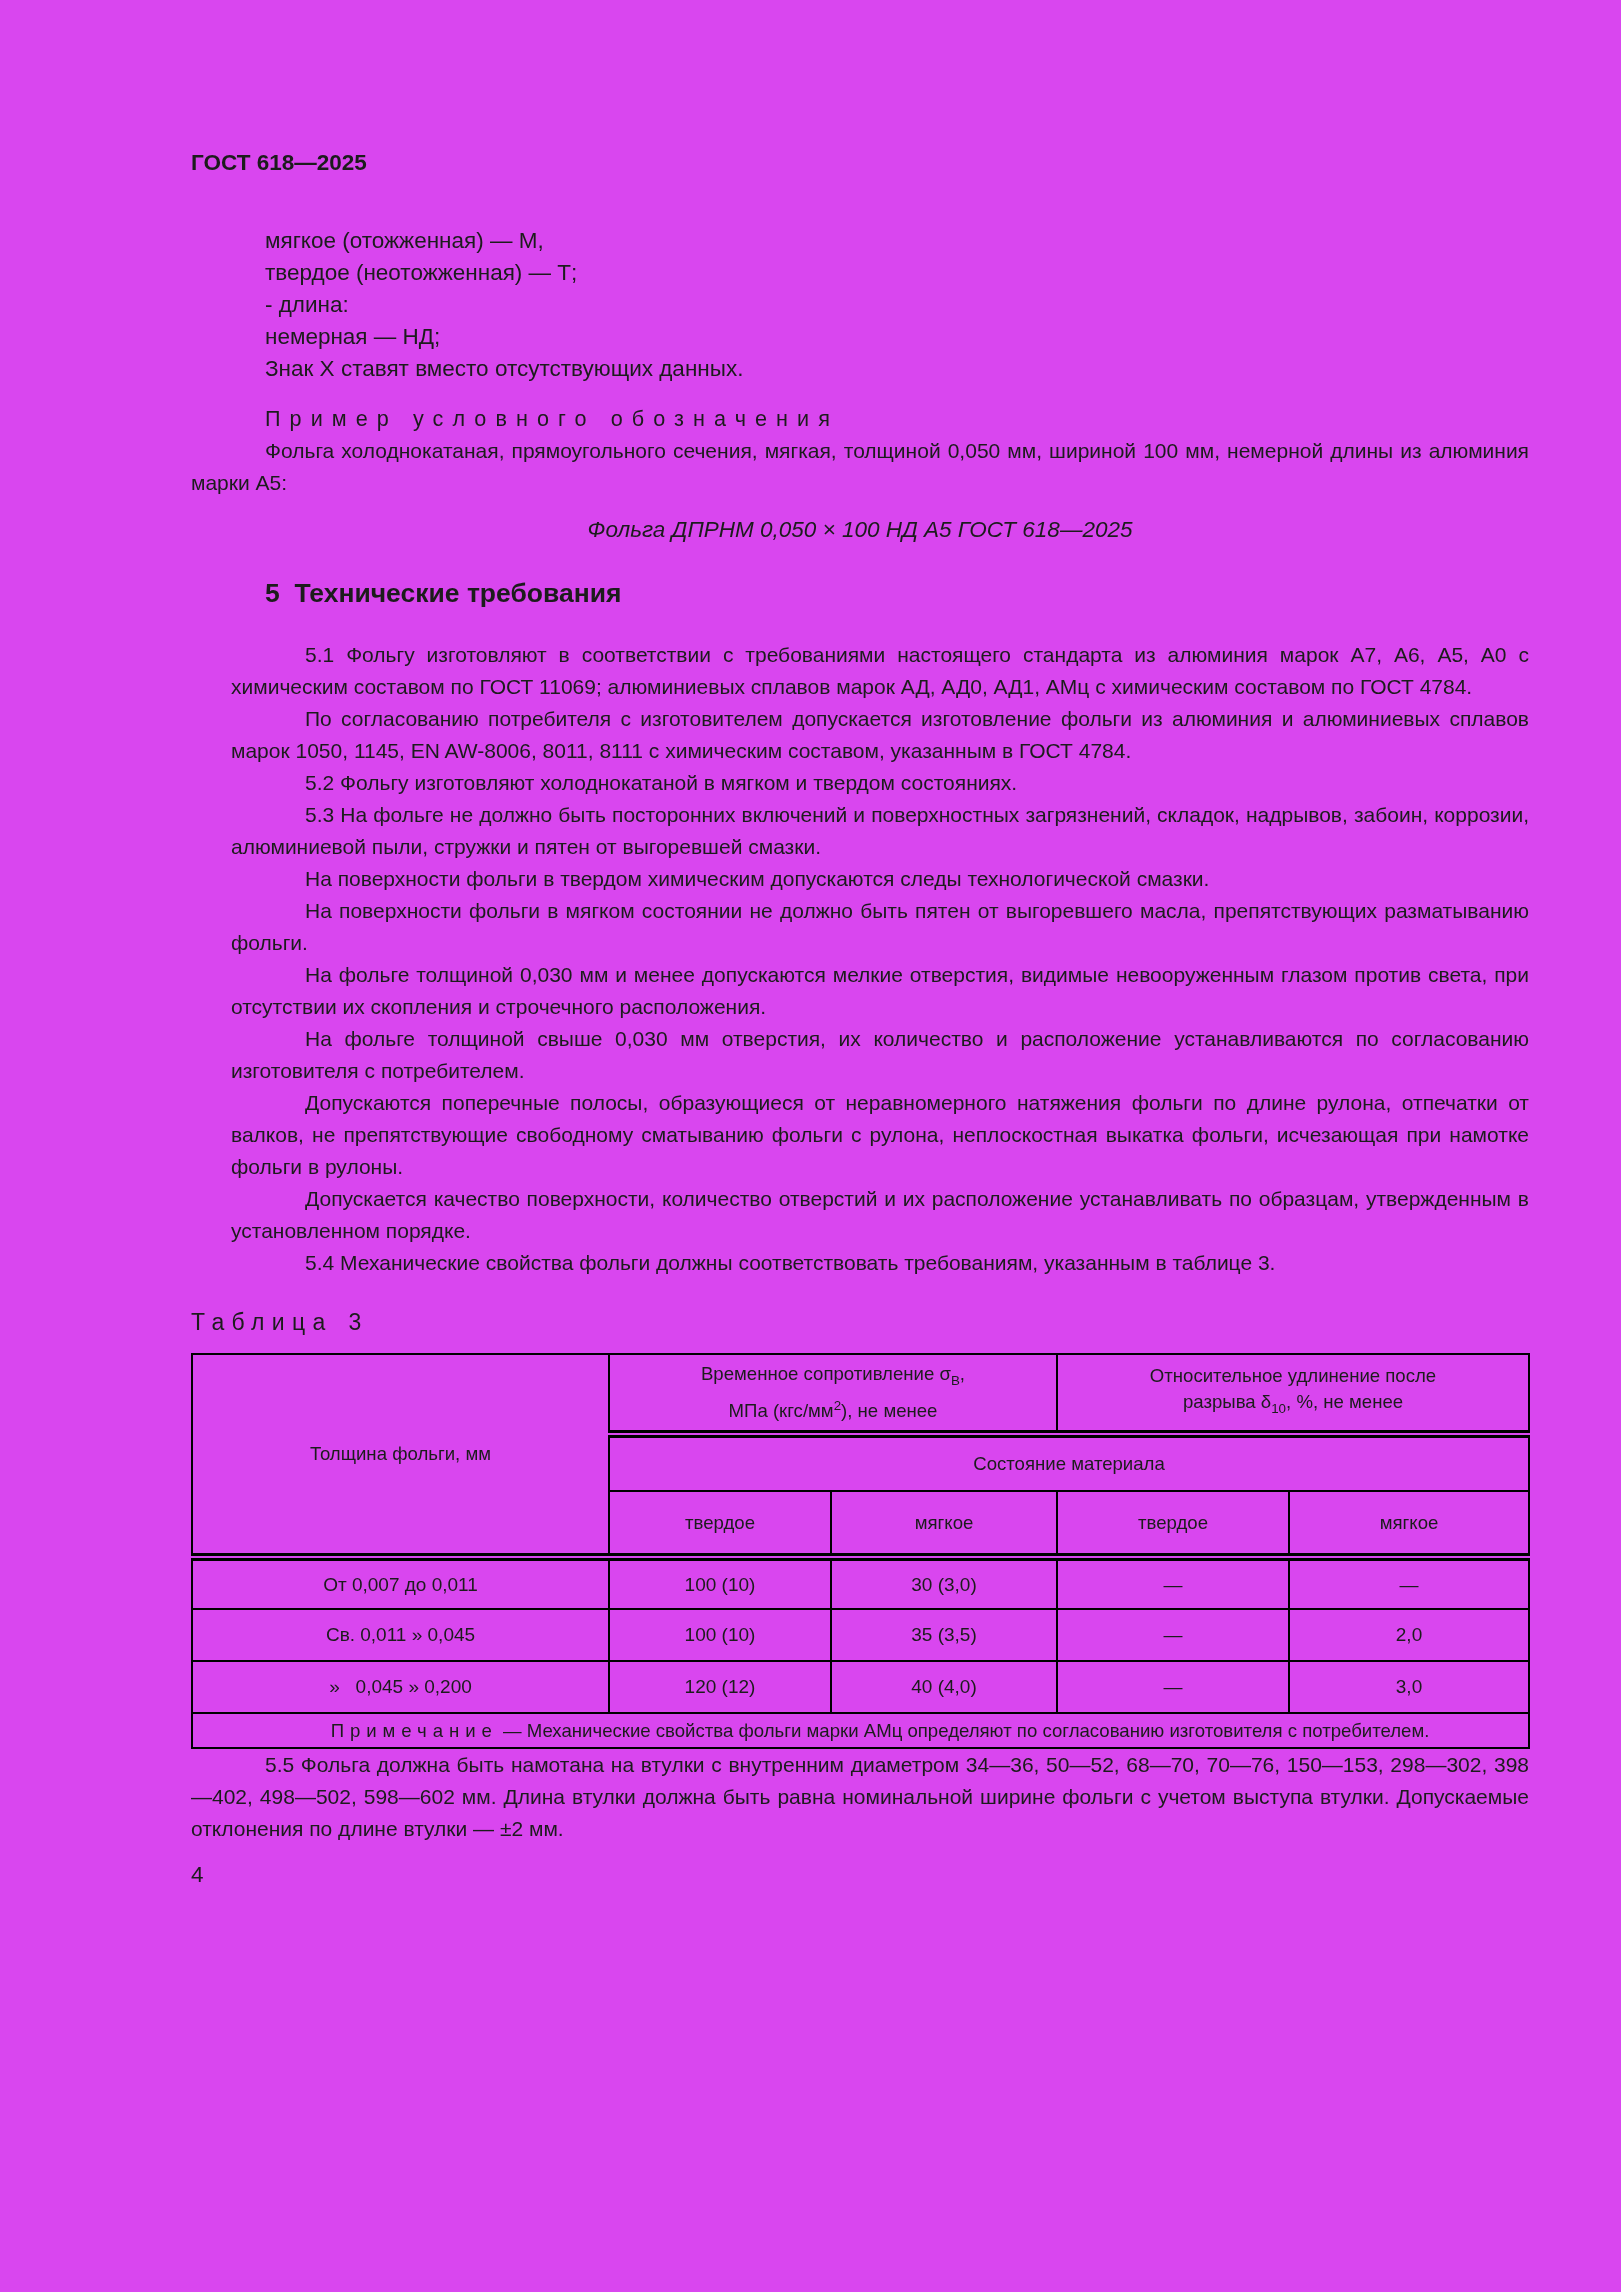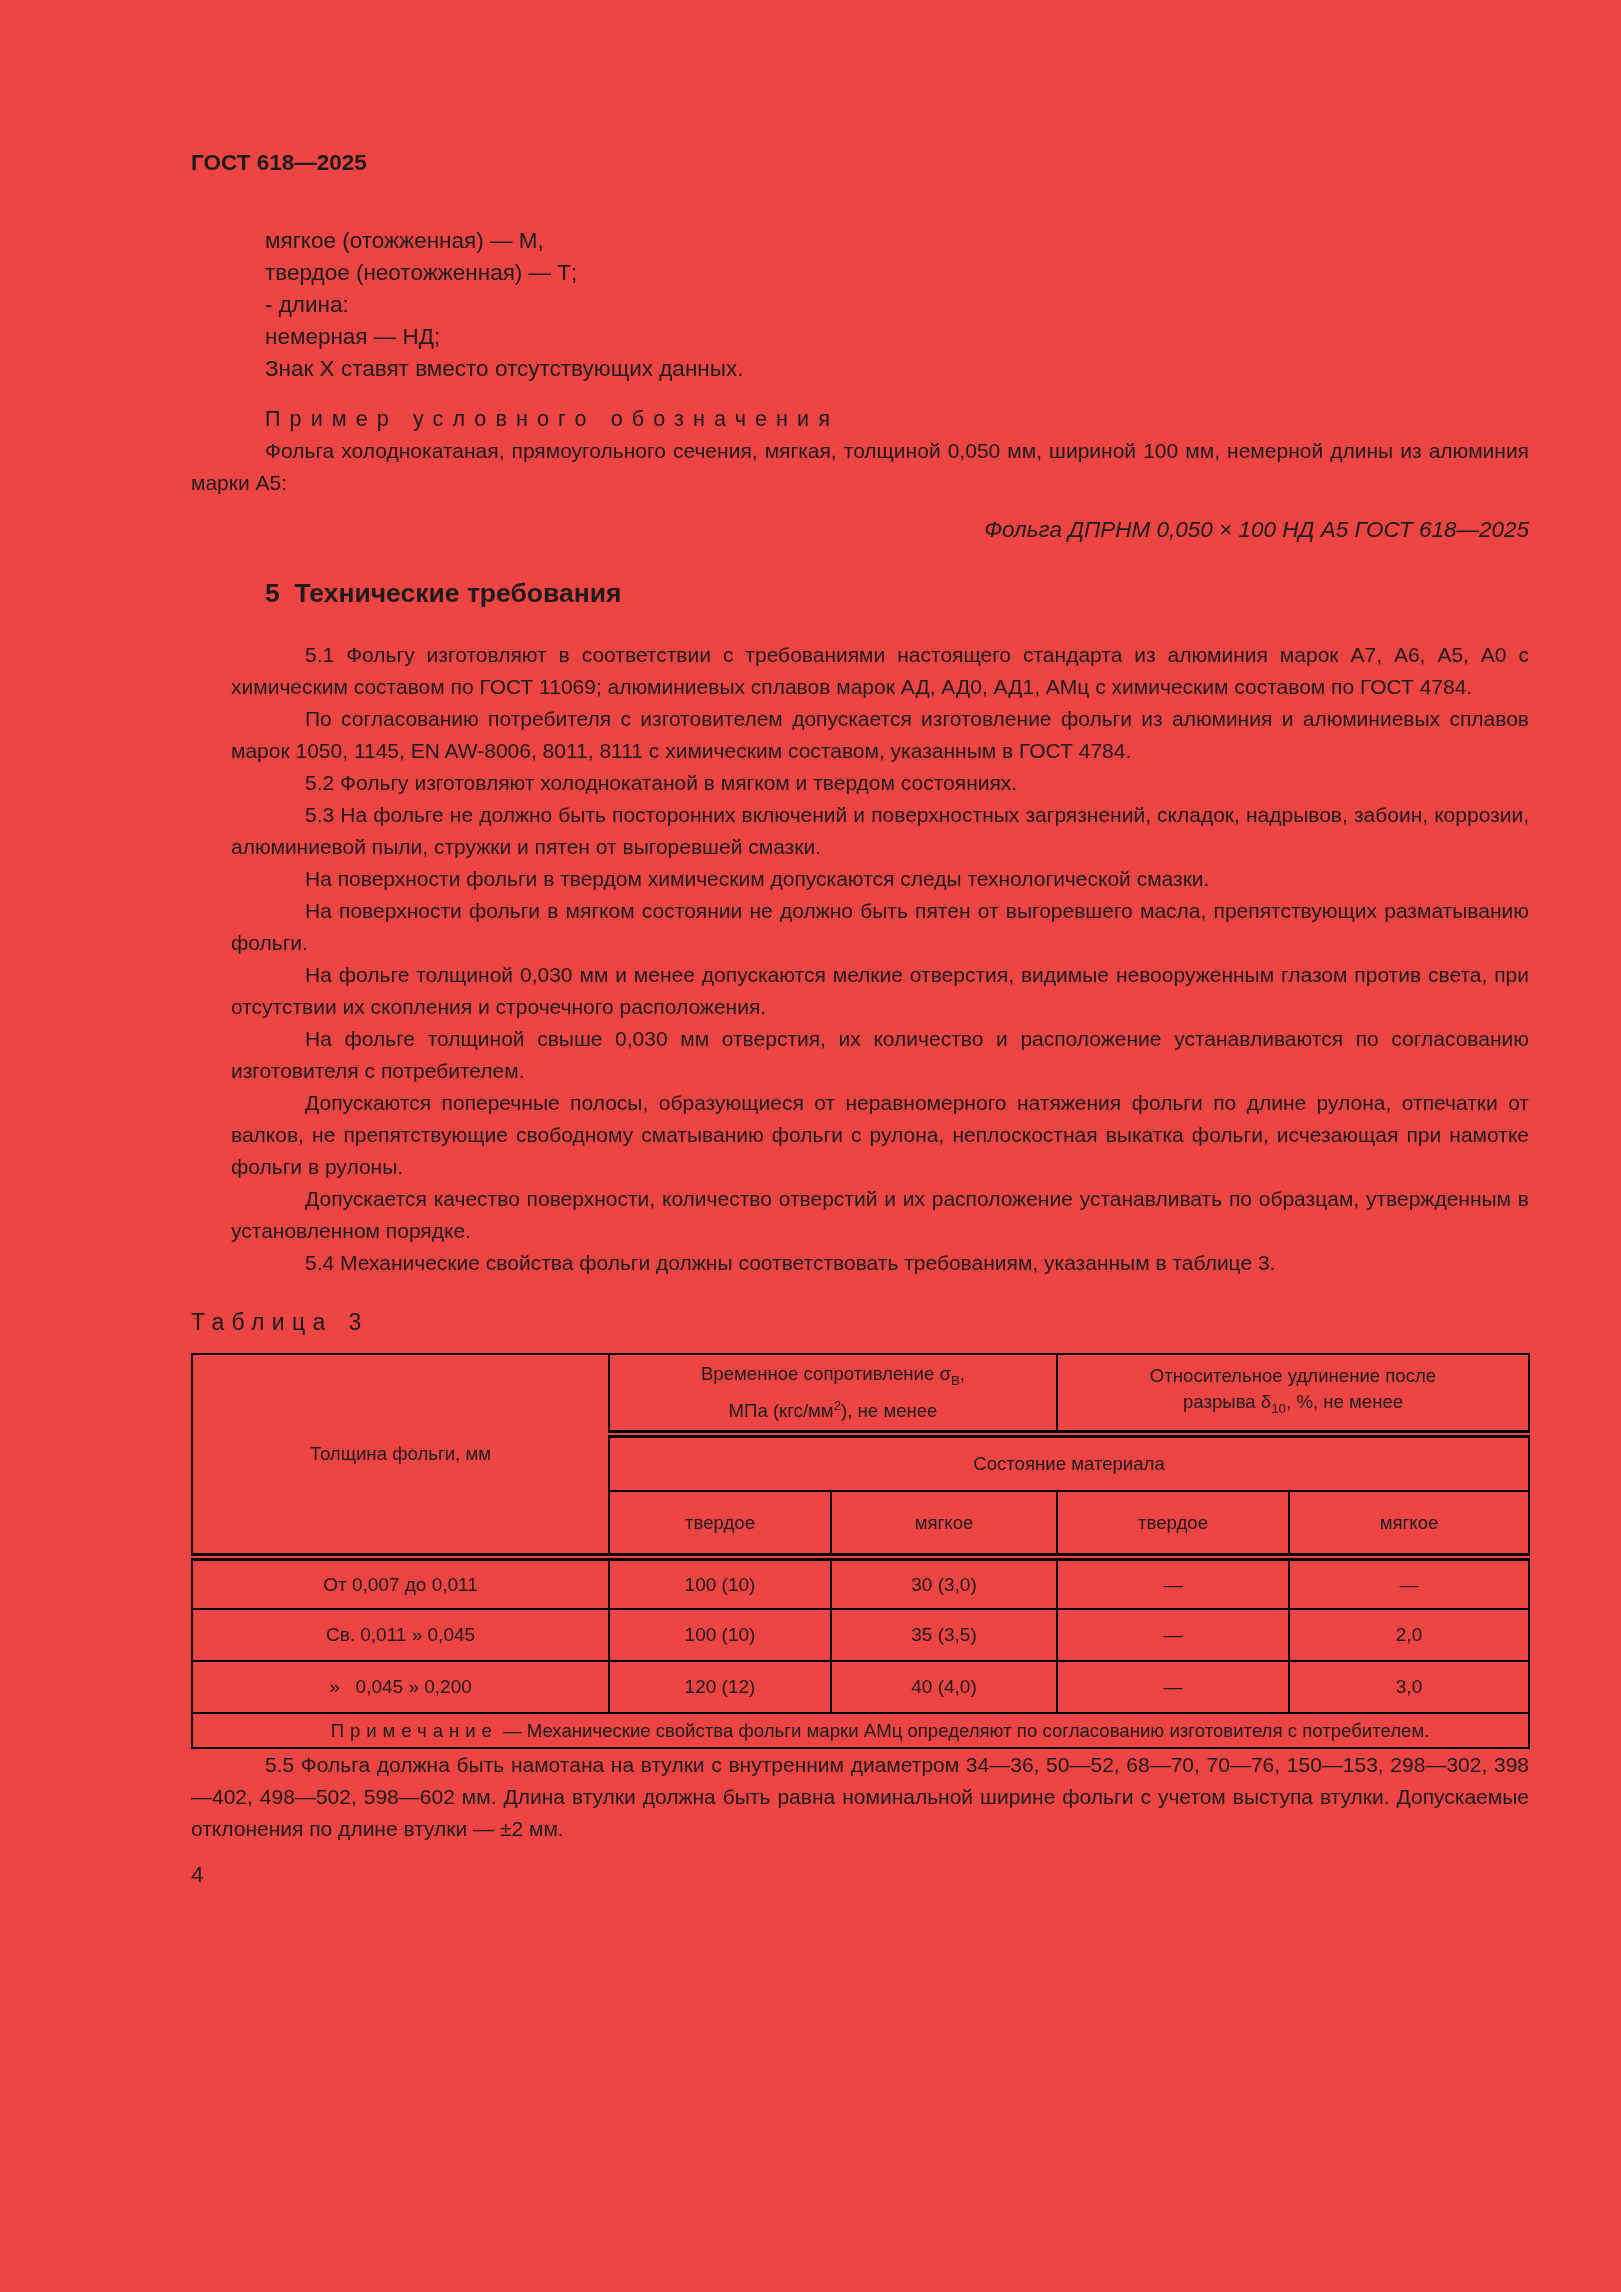--- a/index.html
+++ b/index.html
@@ -1,38 +1,38 @@
 <!DOCTYPE html>
 <html><head>
 <meta charset="utf-8">
 <style>
   html,body { margin:0; padding:0; background:#ffffff; }
   .page {
     position:relative;
     width:1621px; height:2293px;
-    background:#ef4444;
+    background:#d946ef;
     box-sizing:border-box;
     padding:147px 92px 0 191px;
     font-family:"Liberation Sans","DejaVu Sans",sans-serif;
     color:#1c1c1c;
   }
   .doc-header { font-weight:bold; font-size:22.5px; line-height:32px; }
   .intro { margin-top:46px; }
   .line-indent { padding-left:74px; font-size:22.5px; line-height:32px; }
   .example-label {
     margin-top:17.6px; padding-left:74px;
     font-size:21.6px; line-height:32px; letter-spacing:0.42em;
   }
   p.body {
     margin:0; font-size:21px; line-height:32px;
     text-align:justify; text-indent:74px;
   }
   .example-text { margin-top:2px; }
   .designation {
-    margin-top:15.7px; text-align:right;
+    margin-top:15.7px; text-align:center;
     font-style:italic; font-size:22.5px; line-height:32px;
   }
   .section-heading {
     margin-top:29px; padding-left:74px;
     font-size:26.5px; font-weight:bold; line-height:36px;
   }
   .section-heading .num { margin-right:14.7px; }
   .body-block { margin-top:27.4px;margin-left:40px; }
   .table-label { margin-top:27.4px; font-size:23px; line-height:32px; }
   .spaced { letter-spacing:0.32em; }

